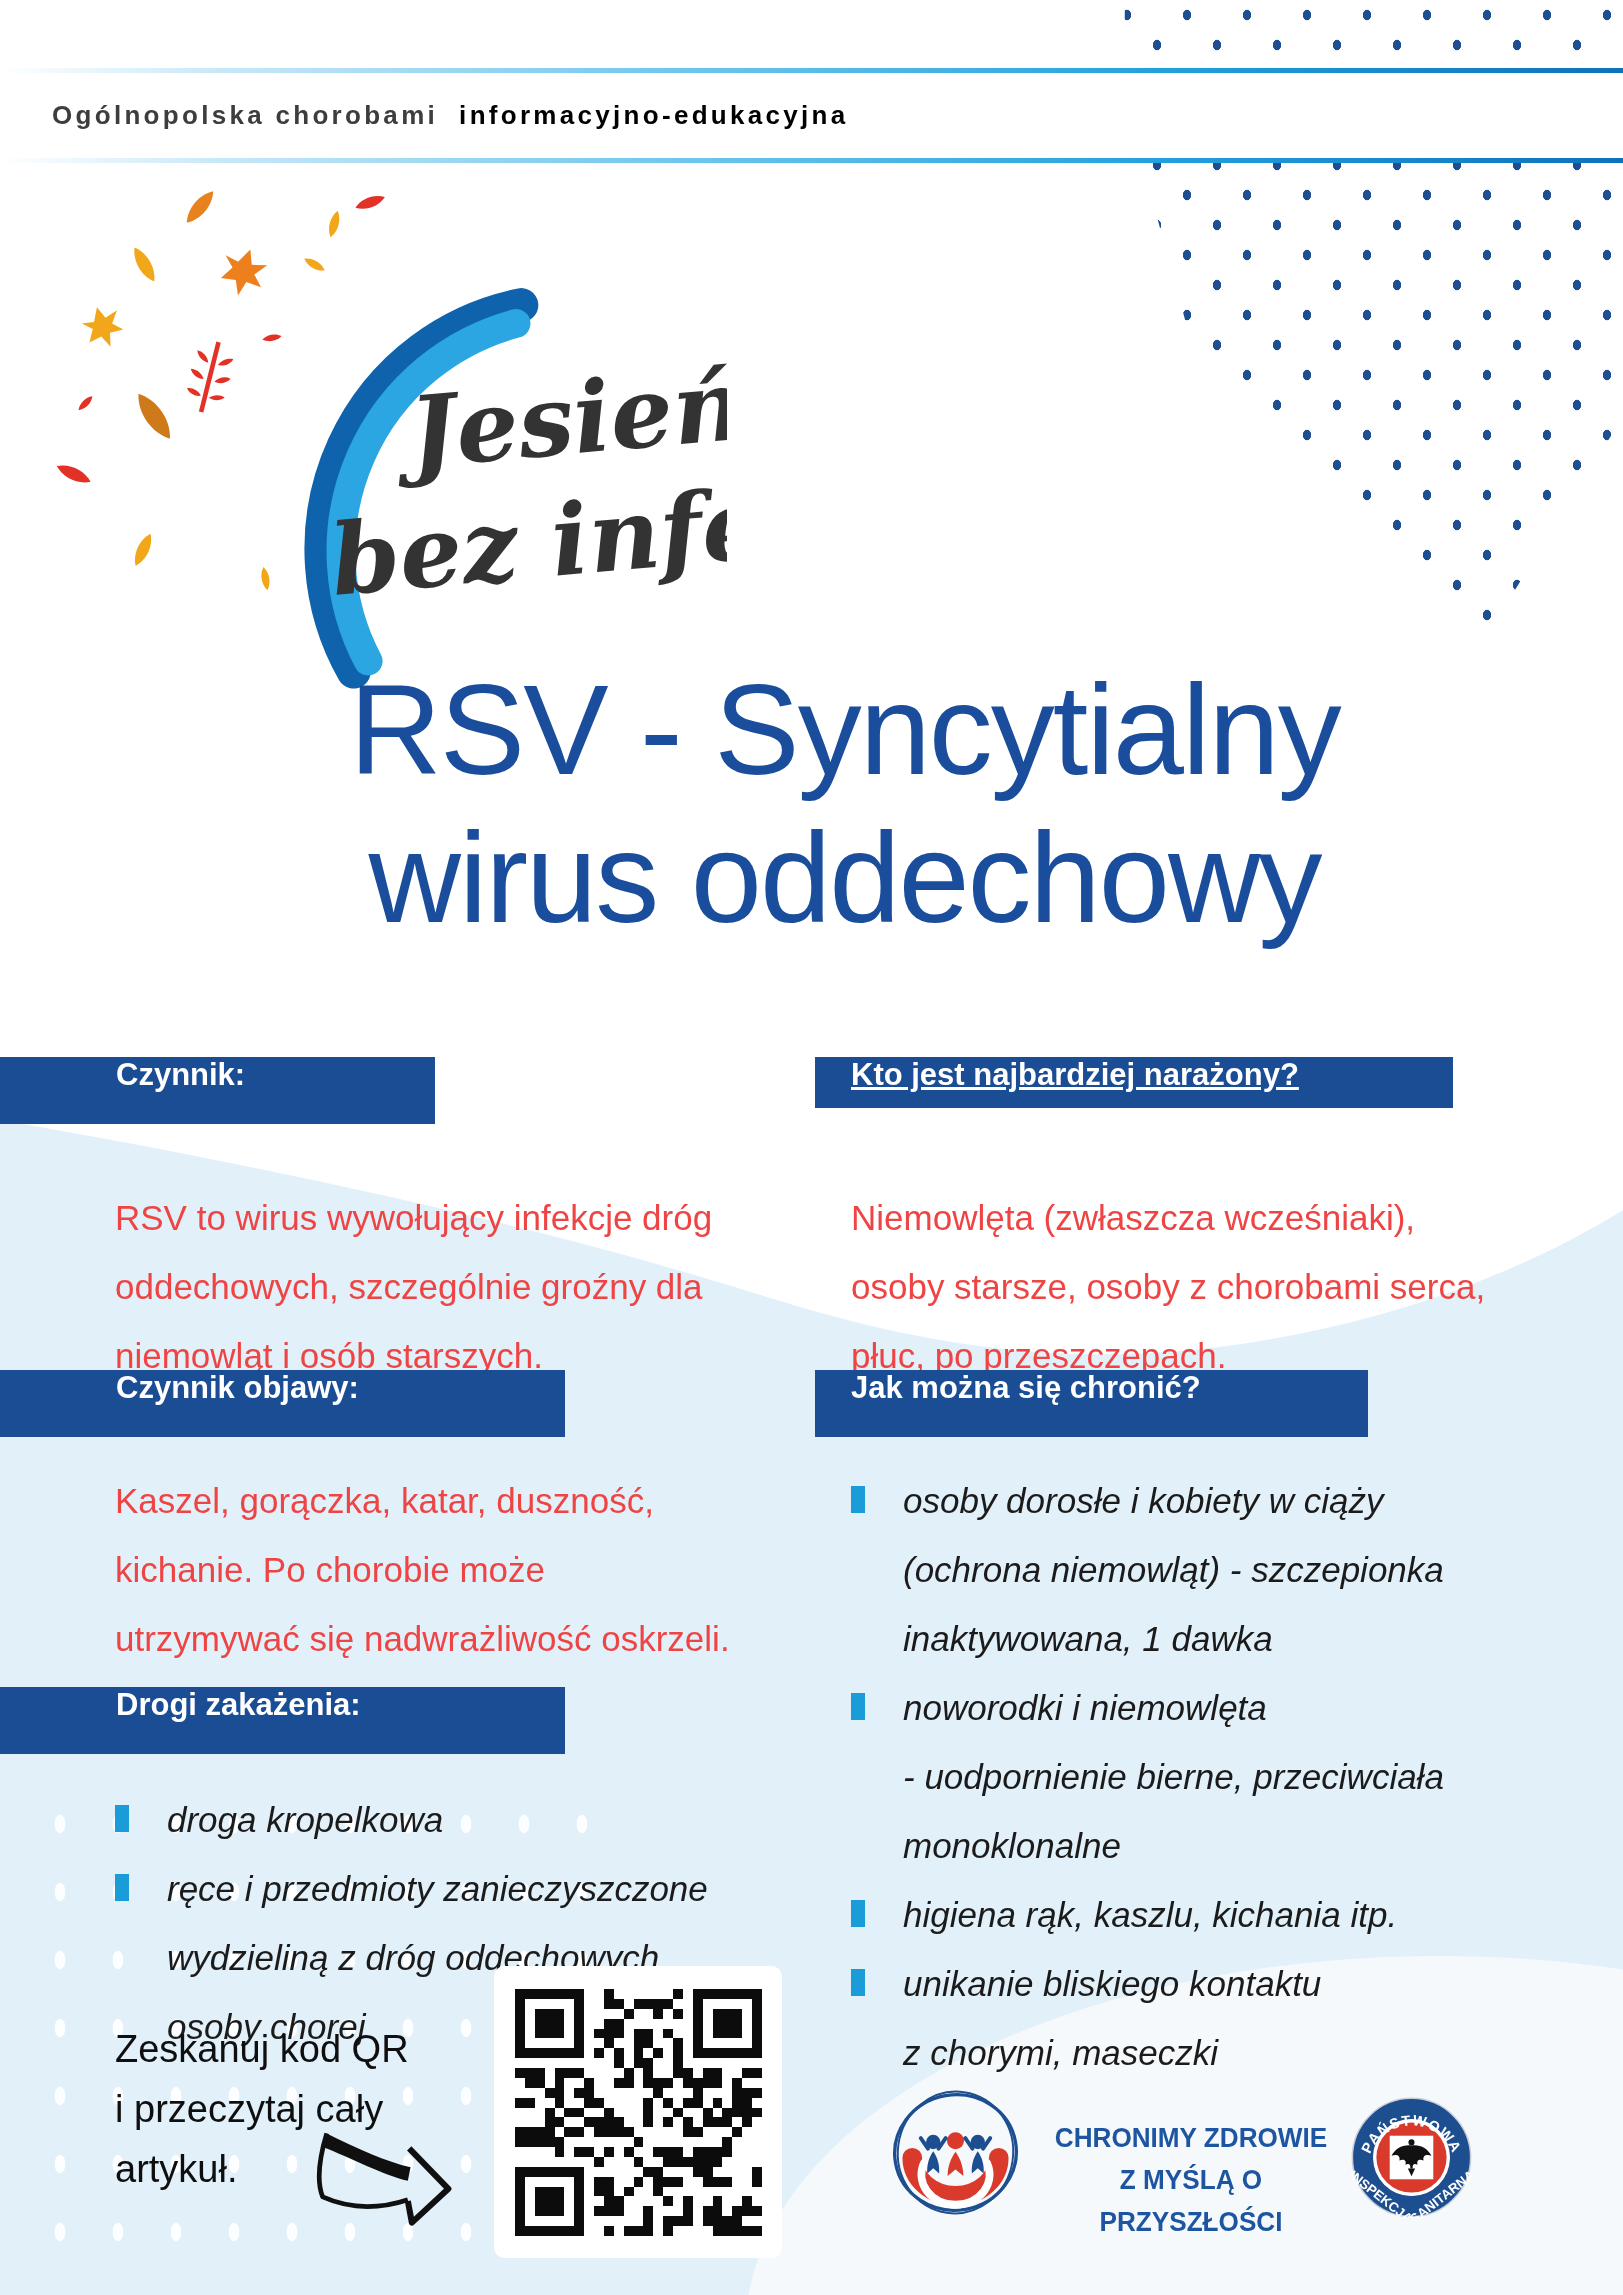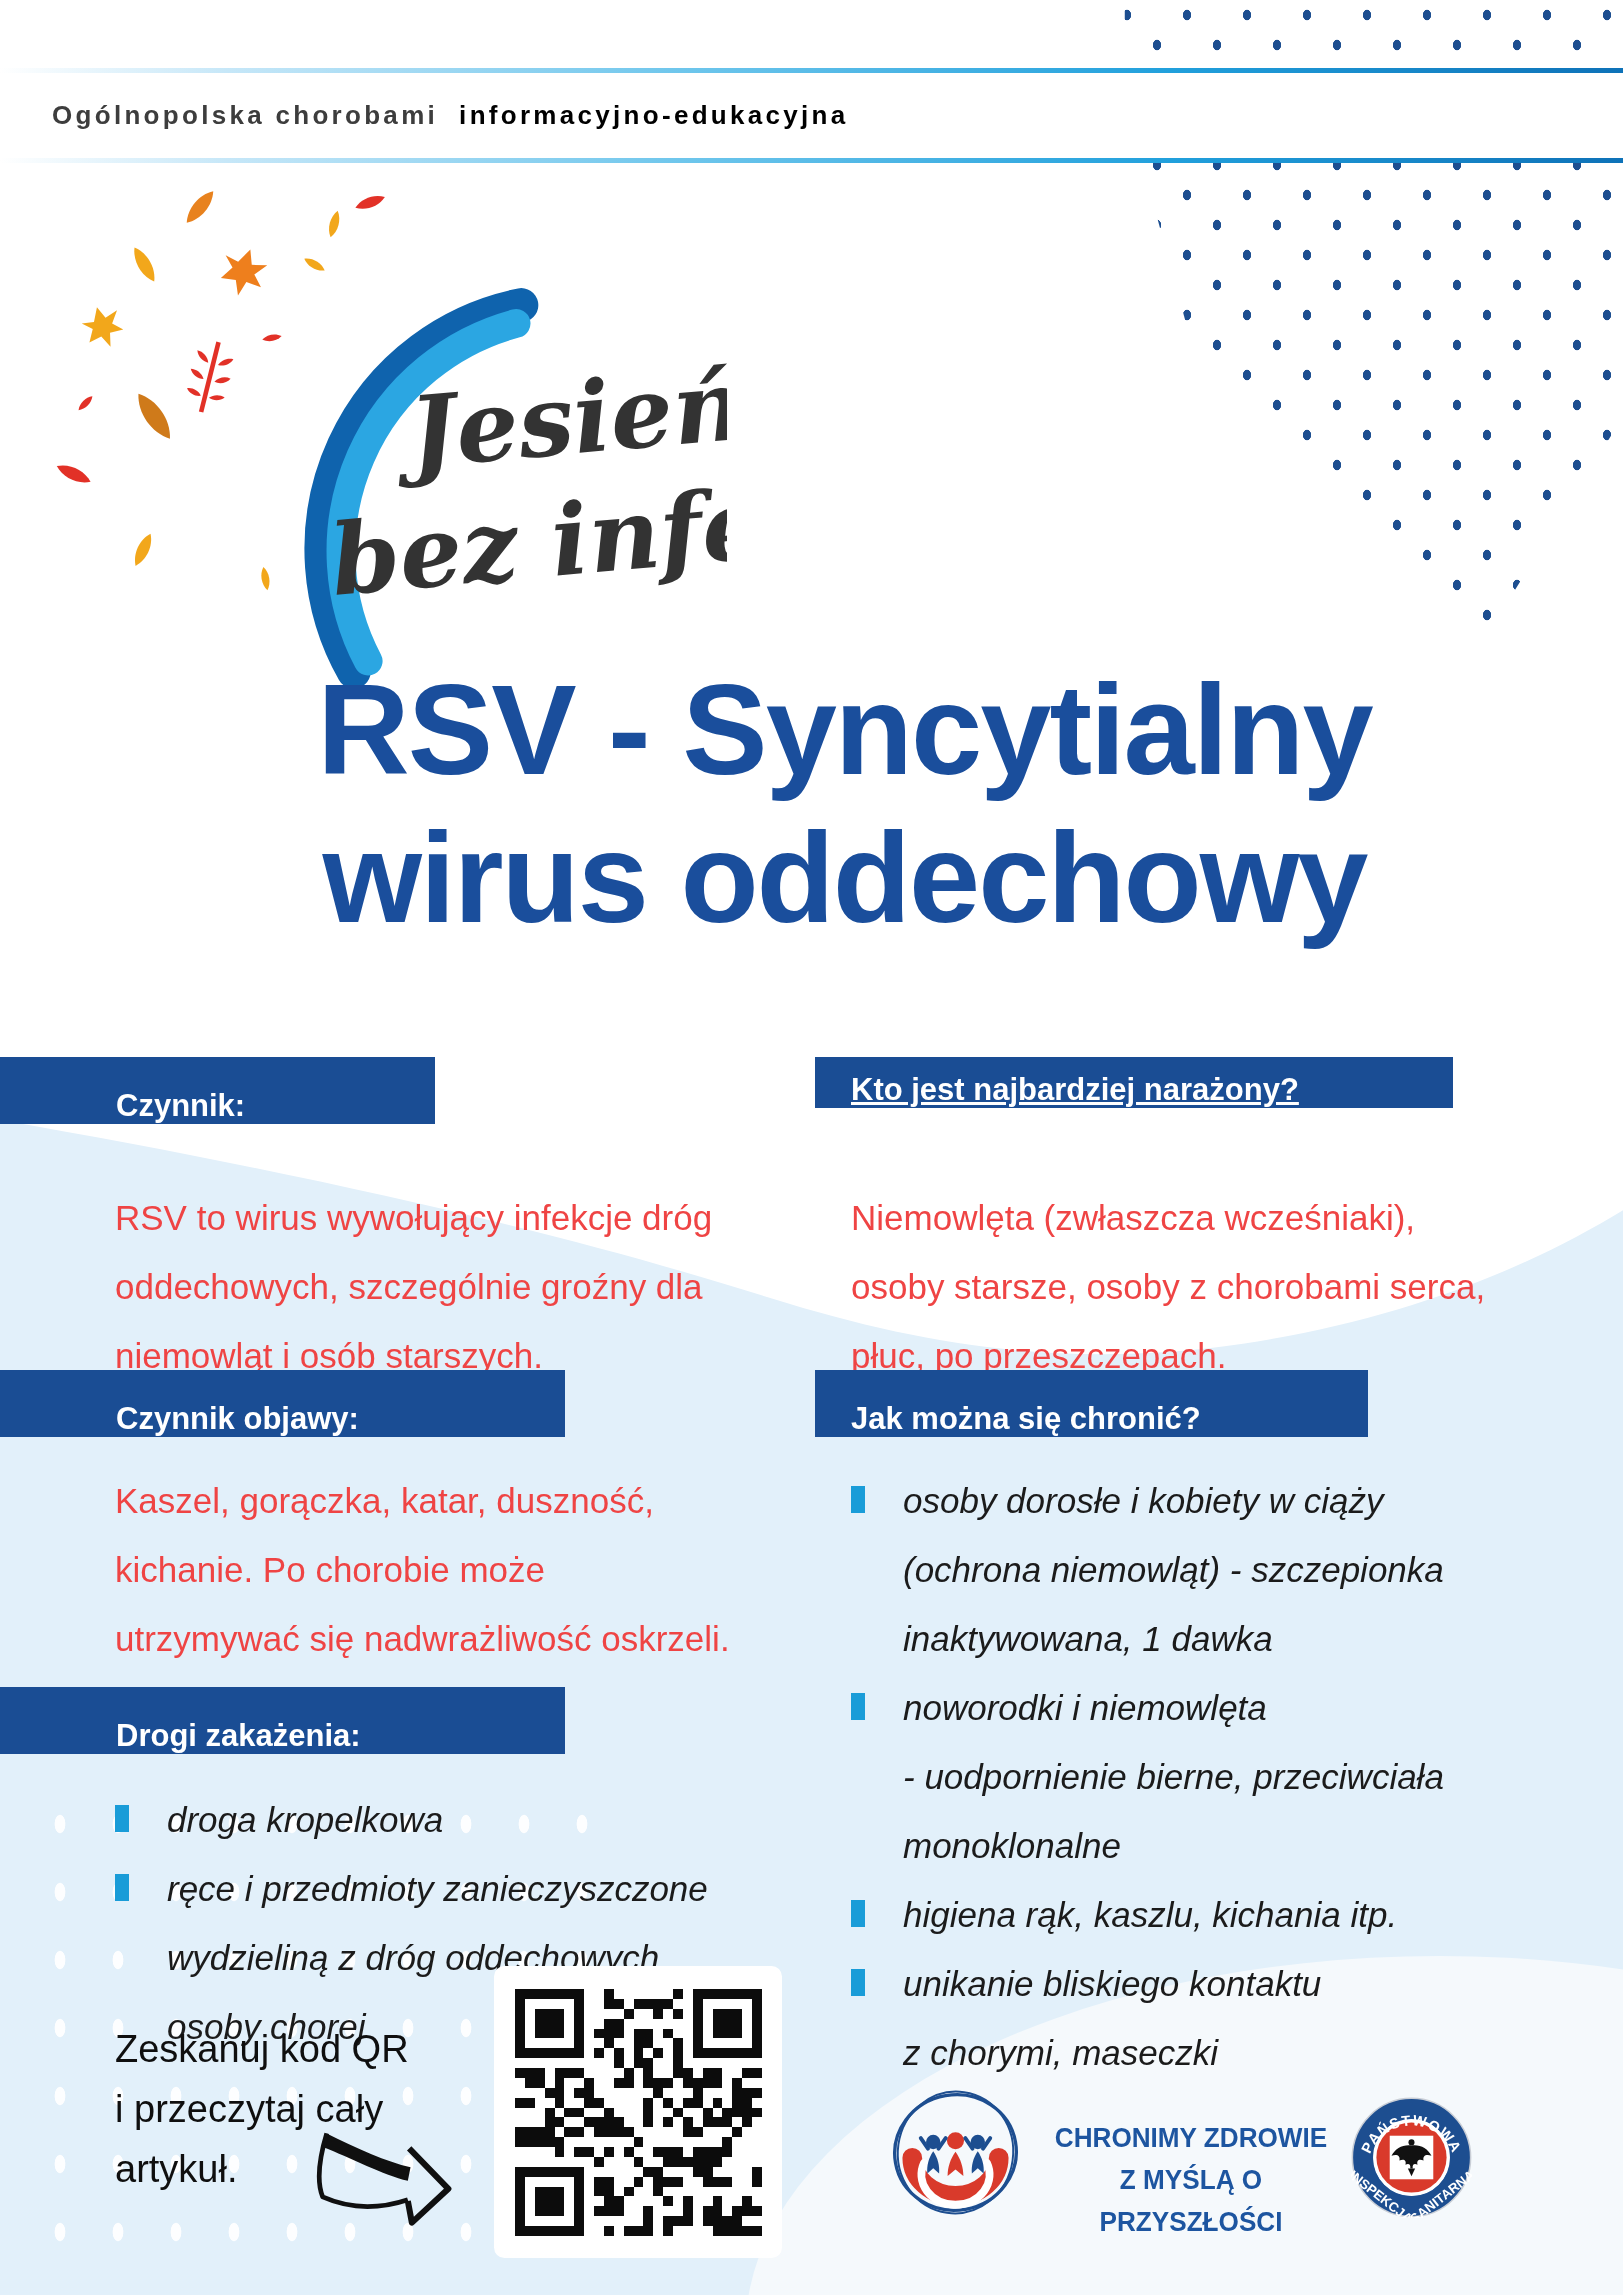--- a/index.html
+++ b/index.html
@@ -25,25 +25,25 @@
         display:flex;align-items:center;}
   .band:before,.band:after{content:"";position:absolute;left:0;width:100%;height:4.6px;
         background:linear-gradient(90deg,rgba(190,229,248,0) 0%,#c6e7f8 14%,#6ec6ec 42%,#21a0dc 72%,#0e72b8 100%);}
   .band:before{top:-4.6px;} .band:after{bottom:-4.6px;}
   .band-text{padding-left:52px;font-size:26px;letter-spacing:3.3px;white-space:nowrap;}
   .band-reg{font-weight:bold;color:#3d3d3d;}
   .band-bold{font-weight:bold;color:#000;margin-left:10.5px;}
 
   
   .title{left:92px;top:656px;width:1505px;text-align:center;z-index:4;
-         font-weight:bold;font-size:128px;line-height:148px;letter-spacing:-2px;color:#1a4e9c;}
+         font-weight:normal;font-size:128px;line-height:148px;letter-spacing:-2px;color:#1a4e9c;}
 
   
   .sec-head{background:#1a4d94;color:#fff;font-weight:bold;font-size:31px;z-index:4;
-            display:flex;align-items:flex-end;}
+            display:flex;align-items:flex-start;}
   .para{z-index:4;font-size:35px;line-height:69px;white-space:pre-line;color:#ef4444;}
   ul.blist{z-index:4;list-style:none;margin:0;padding:0;font-size:35px;line-height:69px;color:#1b1b1b;}
   ul.blist li{position:relative;padding-left:52px;white-space:pre-line;font-style:italic;}
   ul.blist li .marker{position:absolute;left:0;top:19.6px;width:14.4px;height:27.5px;background:#199cd8;}
 
   .qr-label{left:115px;top:2019px;z-index:4;font-size:38px;line-height:60px;font-weight:normal;
             color:#0f0f0f;white-space:pre-line;}
   .qr-panel{left:494px;top:1966px;width:288px;height:292px;background:#ffffff;border-radius:10.5px;
             z-index:4;display:flex;align-items:center;justify-content:center;}
   .arrow-wrap{left:313px;top:2128px;z-index:4;}

